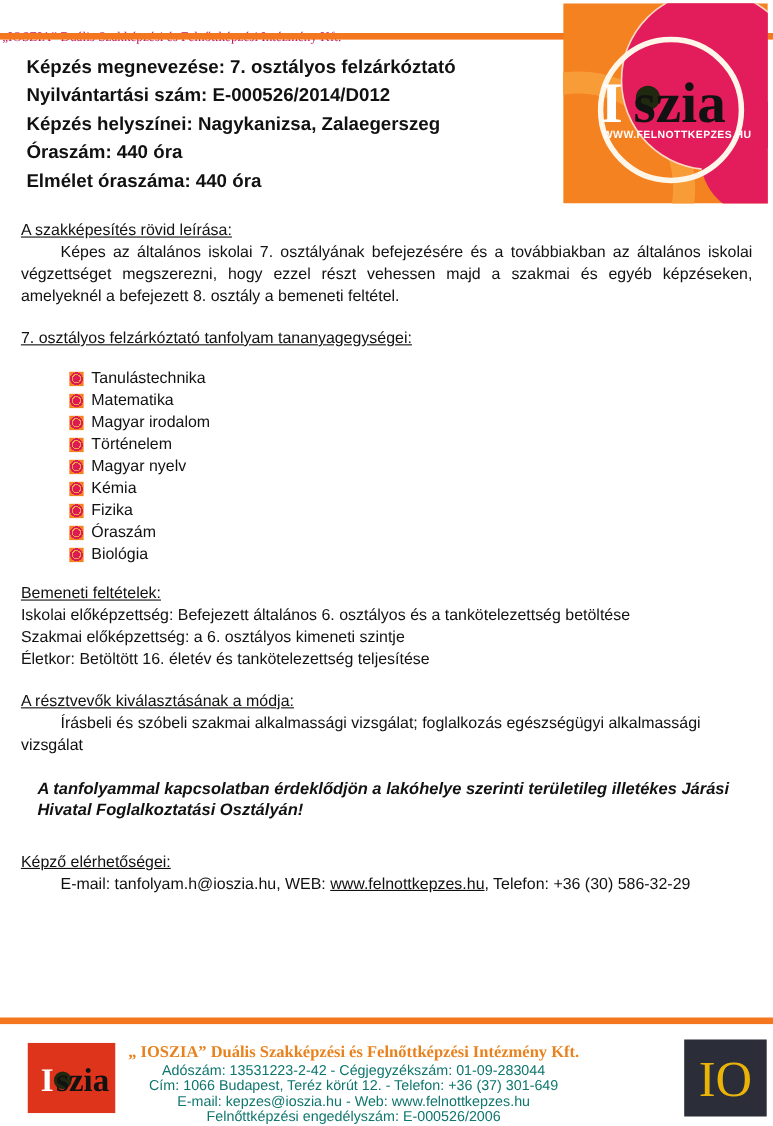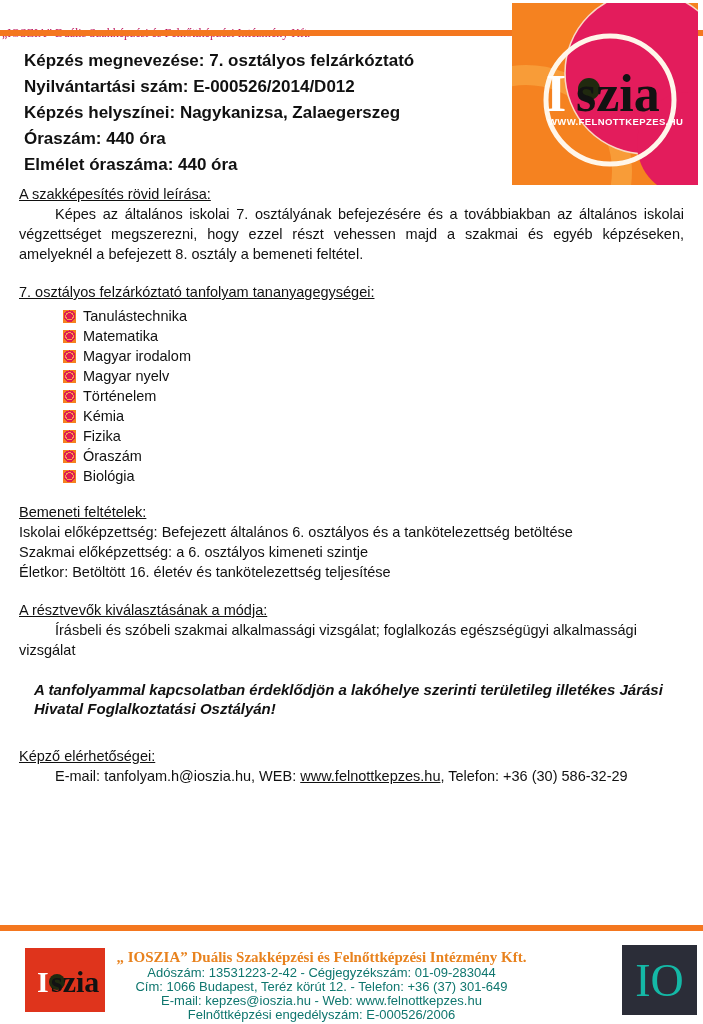--- a/index.html
+++ b/index.html
@@ -14,39 +14,39 @@
   
   .main-logo { position:absolute; top:3px; left:512px; width:186px; height:182px; }
 
   
   .content { position:absolute; top:36px; left:0; width:703px; }
   .course-header { margin:12px 24px 0 24px; font-size:17px; font-weight:bold; line-height:26px; }
   .sec-heading { margin:0 19px; font-size:14.5px; line-height:20px; text-decoration:underline; }
   .body-text { margin:0 19px; font-size:14.5px; line-height:20px; }
   .justify { text-align:justify; }
   .indent { text-indent:36px; }
-  .mt6{margin-top:6px;} .mt16{margin-top:16px;} .mt18{margin-top:18px;} .mt28{margin-top:28px;}
+  .mt6{margin-top:22px;} .mt16{margin-top:16px;} .mt18{margin-top:18px;} .mt28{margin-top:28px;}
 
-  ul.curriculum { list-style:none; margin-top:4px; padding-left:63px; }
+  ul.curriculum { list-style:none; margin-top:16px; padding-left:63px; }
   ul.curriculum li { display:flex; align-items:center; height:20px; font-size:14.5px; }
   .bullet-ico { width:13px; height:13px; margin-right:7px; flex:0 0 13px;
     background:
       radial-gradient(circle at 50% 48%, #DE1A54 0 3.2px, #F6A04A 3.2px 4.2px, #DE1A54 4.2px 5.8px, #F58220 5.8px); }
 
   .notice { margin-top:20px; padding:0 34px; font-size:15px; line-height:19px;
     font-weight:bold; font-style:italic; text-align:left; }
 
   .link-underline { text-decoration:underline; }
 
   
   .footer-rule { position:absolute; top:925px; left:0; width:703px; height:6px; background:#F4771F; }
   .footer-logo-left { position:absolute; top:948px; left:25px; width:80px; height:64px; }
   .footer-logo-right { position:absolute; top:945px; left:622px; width:75px; height:70px;
     background:#2B2D38; display:flex; align-items:center; justify-content:center;
-    font-family:"Liberation Serif", serif; font-size:46px; color:#14b8a6; }
+    font-family:"Liberation Serif", serif; font-size:46px; color:#eab308; }
   .footer-center { position:absolute; top:948px; left:105px; width:433px; text-align:center; }
   .footer-company { font-family:"Liberation Serif", serif; font-weight:bold; font-size:15px;
     line-height:18px; color:#E8821E; }
   .footer-line { font-size:13px; line-height:14px; color:#0f766e; }
 </style>
 </head>
 <body>
 
 <div class="page">
 
@@ -87,25 +87,25 @@
       <li>
           <span class="bullet-ico"></span>
           <span>Matematika</span>
         </li>
       <li>
           <span class="bullet-ico"></span>
           <span>Magyar irodalom</span>
         </li>
       <li>
           <span class="bullet-ico"></span>
-          <span>Magyar nyelv</span>
+          <span>Történelem</span>
         </li>
       <li>
           <span class="bullet-ico"></span>
-          <span>Történelem</span>
+          <span>Magyar nyelv</span>
         </li>
       <li>
           <span class="bullet-ico"></span>
           <span>Kémia</span>
         </li>
       <li>
           <span class="bullet-ico"></span>
           <span>Fizika</span>
         </li>
       <li>

